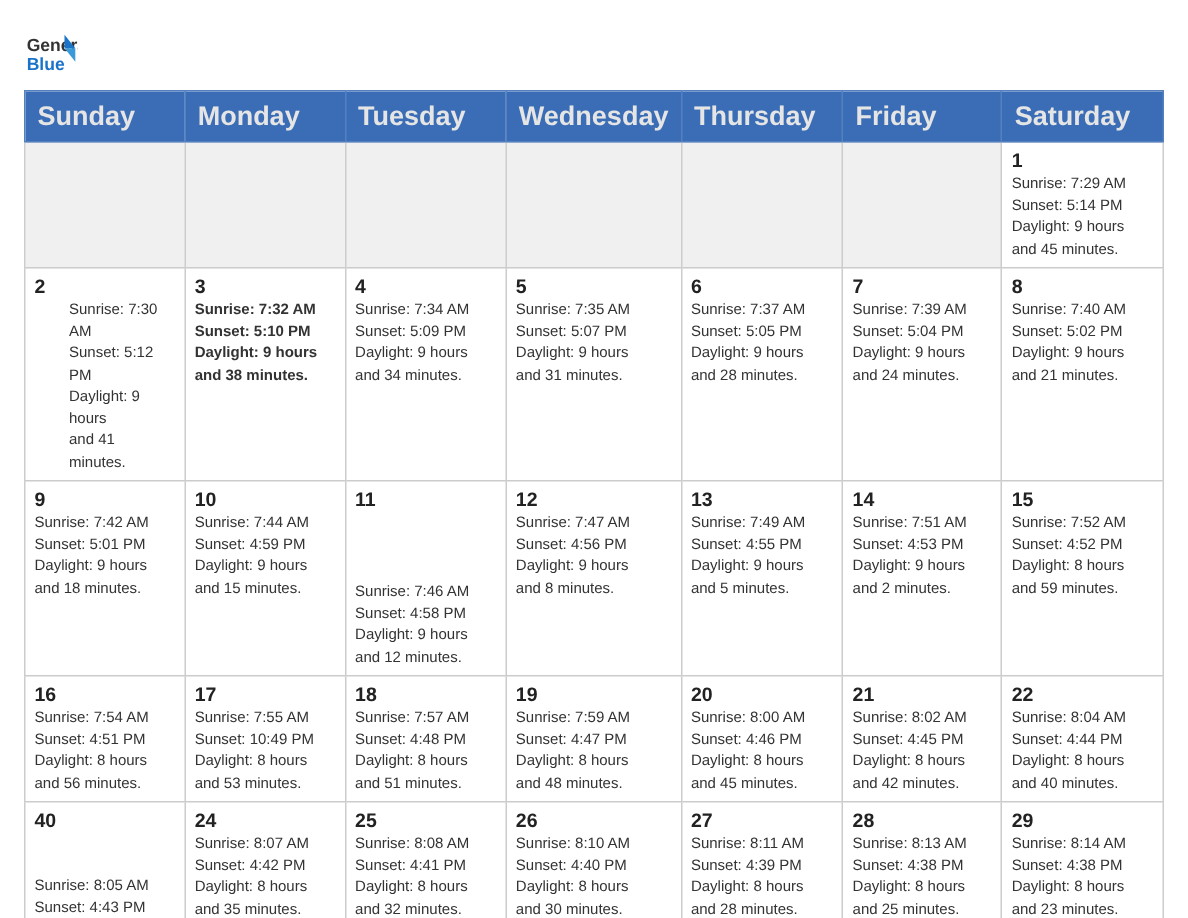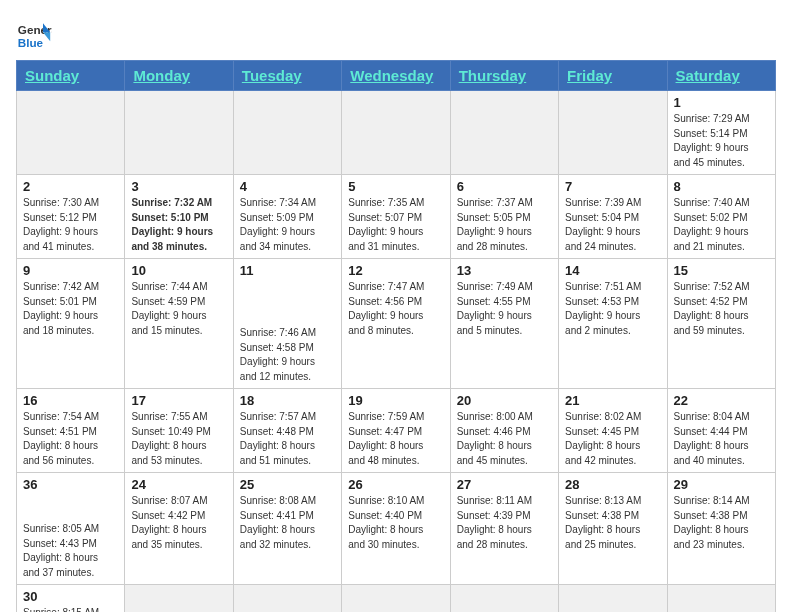--- a/index.html
+++ b/index.html
@@ -38,27 +38,26 @@
       font-size: 14px;
       color: #444;
     }
     .calendar {
       width: 100%;
       border-collapse: collapse;
       border: 1px solid #ccc;
     }
     .calendar th {
       background: #3a6db5;
-      color: #5eead4;
-      font-size: 15px;
+      color: #e5e5e5;
+      font-size: 18px;
       font-weight: bold;
       padding: 6px 8px;
       text-align: left;
       border: 1px solid #5580c0;
-      text-decoration: underline;
     }
     .calendar td {
       vertical-align: top;
       border: 1px solid #ccc;
       padding: 4px 6px;
       font-size: 10.5px;
       color: #333;
       width: calc(100% / 7);
       min-height: 80px;
       background: #fff;
@@ -120,21 +119,21 @@
           <span class="day-number">1</span>
           <div class="day-info" style="white-space: pre-line;">Sunrise: 7:29 AM
 Sunset: 5:14 PM
 Daylight: 9 hours
 and 45 minutes.</div>
         </td>
       </tr>
       <tr class="week-row">
         <td>
           <span class="day-number">2</span>
-          <div class="day-info" style="white-space: pre-line;">Sunrise: 7:30 AM
+          <div class="day-info" style="white-space: pre-line; margin-left: 23px;">Sunrise: 7:30 AM
 Sunset: 5:12 PM
 Daylight: 9 hours
 and 41 minutes.</div>
         </td>
         <td>
           <span class="day-number">3</span>
           <div class="day-info" style="white-space: pre-line; font-weight: bold;">Sunrise: 7:32 AM
 Sunset: 5:10 PM
 Daylight: 9 hours
 and 38 minutes.</div>
@@ -272,21 +271,21 @@
         <td>
           <span class="day-number">22</span>
           <div class="day-info" style="white-space: pre-line;">Sunrise: 8:04 AM
 Sunset: 4:44 PM
 Daylight: 8 hours
 and 40 minutes.</div>
         </td>
       </tr>
       <tr class="week-row">
         <td>
-          <span class="day-number">36</span>
+          <span class="day-number">40</span>
           <div class="day-info" style="white-space: pre-line; margin-top: 30px;">Sunrise: 8:05 AM
 Sunset: 4:43 PM
 Daylight: 8 hours
 and 37 minutes.</div>
         </td>
         <td>
           <span class="day-number">24</span>
           <div class="day-info" style="white-space: pre-line;">Sunrise: 8:07 AM
 Sunset: 4:42 PM
 Daylight: 8 hours

